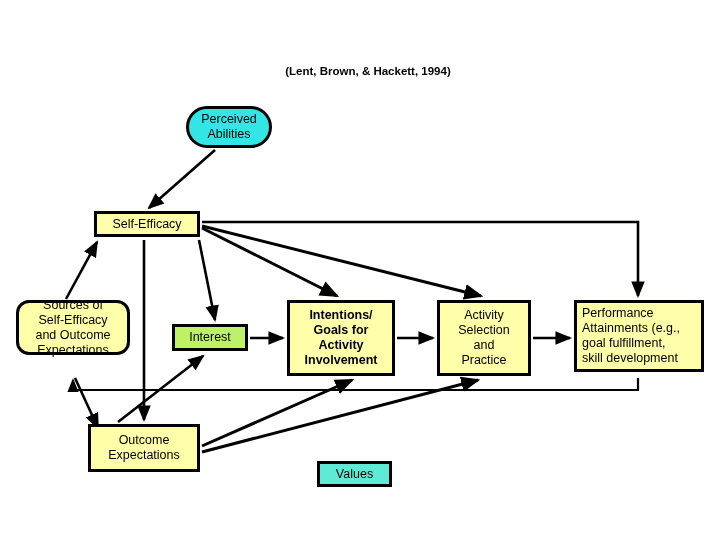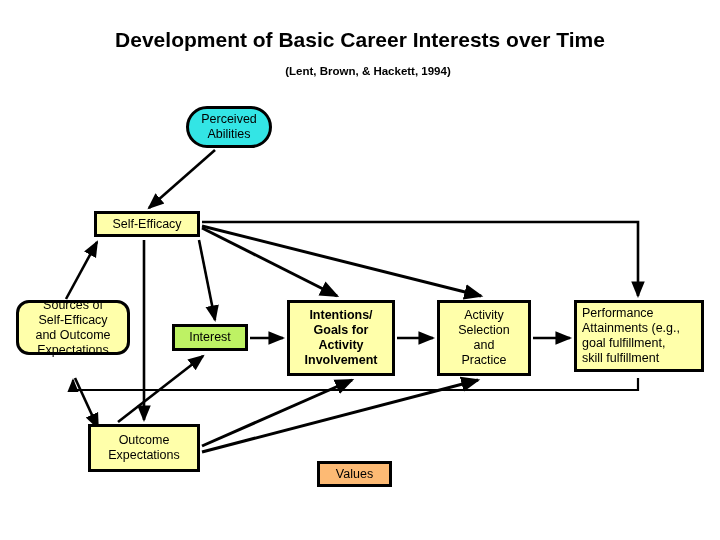--- a/index.html
+++ b/index.html
@@ -71,21 +71,20 @@
   .node .line {
     display: block;
     white-space: nowrap;
   }
 </style>
 </head>
 <body>
 
 <div id="diagram-root">
 
-  <div class="title-text">Development of Basic Career Interests over Time</div>
   <div class="subtitle-text">(Lent, Brown, &amp; Hackett, 1994)</div>
 
   <svg class="edges" viewBox="0 0 720 540">
     <defs>
       <marker id="ah" markerWidth="7" markerHeight="7" refX="5.6" refY="3" orient="auto" markerUnits="strokeWidth">
         <path d="M0,0.4 L6.4,3 L0,5.6 Z" fill="#000000"></path>
       </marker>
     </defs>
 
     <path d="M215,150 L149,208" stroke="#000000" stroke-width="2.6" fill="none" marker-end="url(#ah)"></path>
@@ -144,23 +143,23 @@
   <div class="node" style="left: 437px; top: 300px; width: 94px; height: 76px; background: rgb(255, 255, 170);">
       <span class="line">Activity</span>
       <span class="line">Selection</span>
       <span class="line">and</span>
       <span class="line">Practice</span>
     </div>
   <div class="node left-aligned" style="left: 574px; top: 300px; width: 130px; height: 72px; background: rgb(255, 255, 170);">
       <span class="line">Performance</span>
       <span class="line">Attainments (e.g.,</span>
       <span class="line">goal fulfillment,</span>
-      <span class="line">skill fulfillment</span>
+      <span class="line">skill development</span>
     </div>
   <div class="node" style="left: 88px; top: 424px; width: 112px; height: 48px; background: rgb(255, 255, 170);">
       <span class="line">Outcome</span>
       <span class="line">Expectations</span>
     </div>
-  <div class="node" style="left: 317px; top: 461px; width: 75px; height: 26px; background: #fdba74;">
+  <div class="node" style="left: 317px; top: 461px; width: 75px; height: 26px; background: #5eead4;">
       <span class="line">Values</span>
     </div>
 
 </div>
 
 </body></html>

